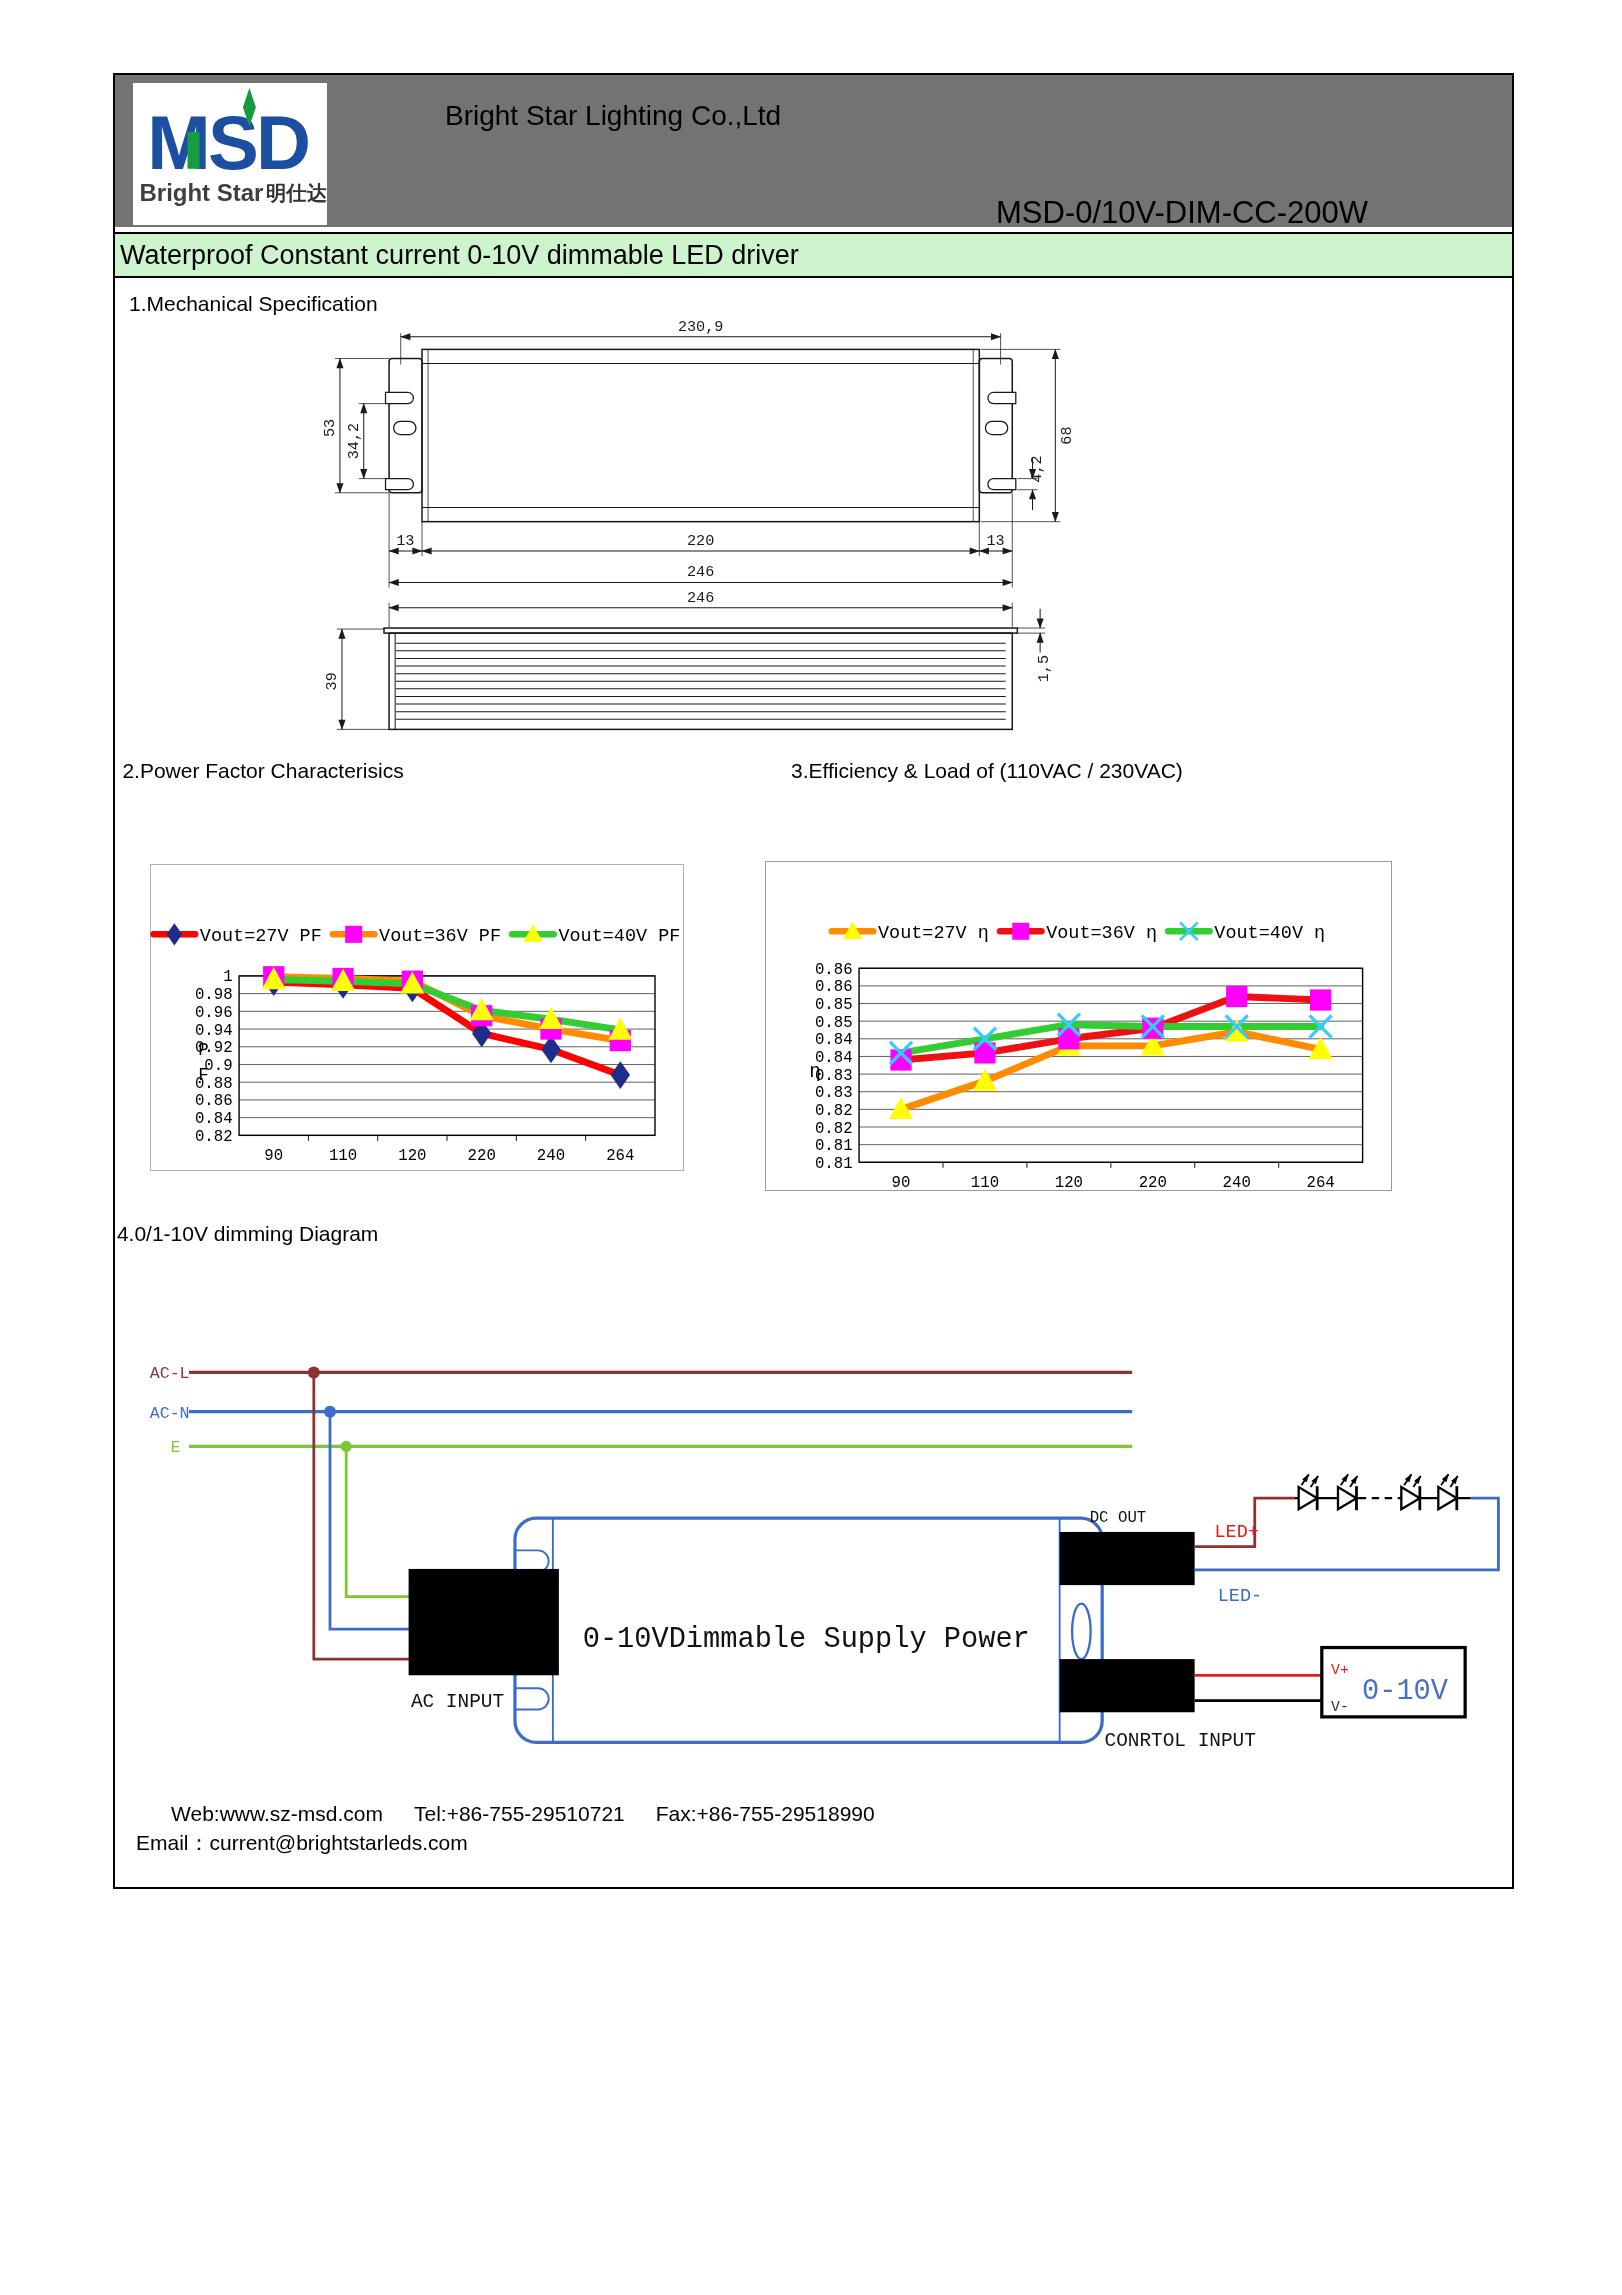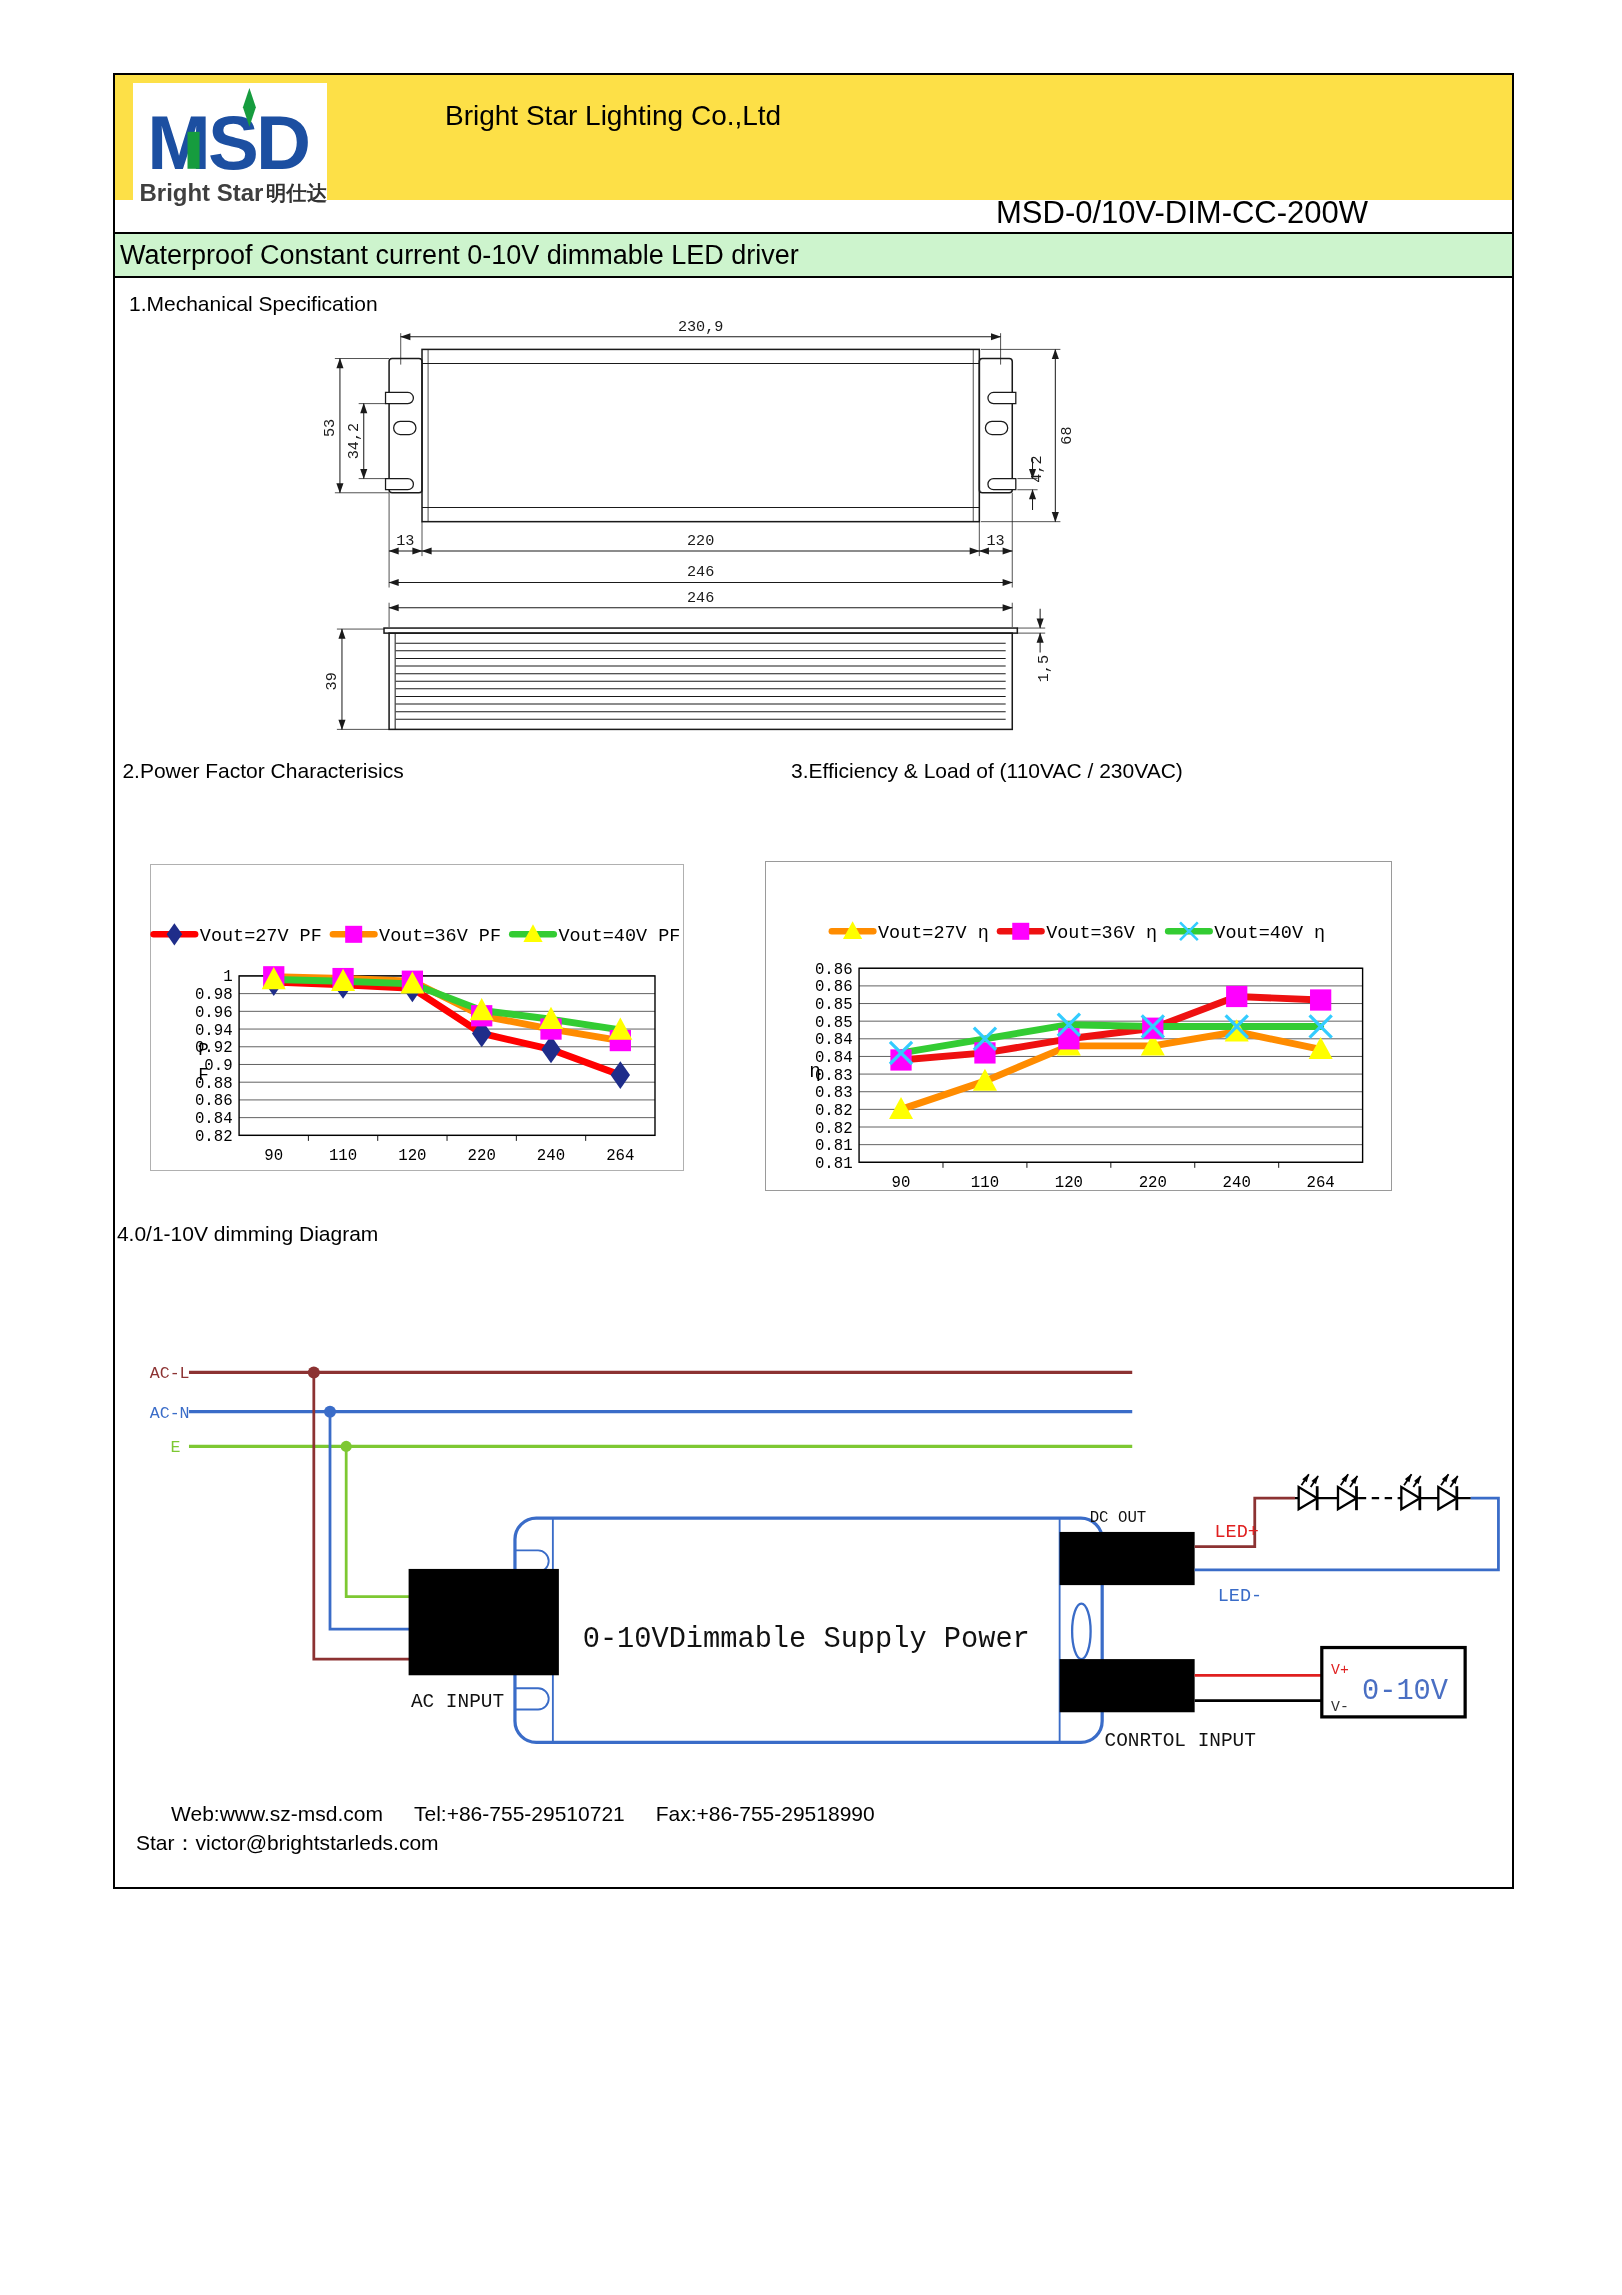--- a/index.html
+++ b/index.html
@@ -1,20 +1,20 @@
 <!DOCTYPE html>
 <html style="font-size:7.4px"><head>
 <meta charset="utf-8">
 <style>
   html,body{margin:0;padding:0;background:#fff;}
   .canvas{position:relative;width:1623px;height:2295px;background:#fff;
           font-family:"Liberation Sans",sans-serif;color:#000;}
   .page{position:absolute;left:113px;top:73px;width:1401px;height:1816px;
         border:2.8px solid #000;background:#fff;box-sizing:border-box;}
-  .header{position:absolute;left:0;top:0;width:100%;height:125px;background:#fde047;}
+  .header{position:absolute;left:0;top:0;width:100%;height:152px;background:#737373;}
   .logo{position:absolute;left:17.6px;top:8.3px;width:194px;height:142px;background:#fff;}
   .company{position:absolute;left:330px;top:25.4px;font-size:28px;color:#000;white-space:pre;}
   .model{position:absolute;left:881px;top:120px;font-size:31px;color:#000;white-space:pre;}
   .titlebar{position:absolute;left:0;top:157px;width:100%;height:46px;background:#cdf4cd;
             border-top:2.3px solid #000;border-bottom:2.3px solid #000;box-sizing:border-box;
             font-size:27px;line-height:43px;padding-left:5px;}
   .h{position:absolute;font-size:21px;color:#000;white-space:pre;}
   .s1{left:14px;top:217px;}
   .s2{left:7.4px;top:684px;}
   .s3{left:676px;top:684px;}
@@ -373,17 +373,17 @@
         <text x="2630" y="788" font-size="32" fill="#e02020">V+</text>
         <text x="2630" y="868" font-size="32" fill="#333">V-</text>
         <text x="2790" y="842" text-anchor="middle" font-size="62" fill="#4a6fc3">0-10V</text>
         <text x="2140" y="942" font-size="42" fill="#111">CONRTOL INPUT</text>
       </g>
     </svg>
 
     <div class="footer f1">
       <span>Web:www.sz-msd.com</span><span>Tel:+86-755-29510721</span><span>Fax:+86-755-29518990</span>
     </div>
-    <div class="footer f2">Star：victor@brightstarleds.com</div>
+    <div class="footer f2">Email：current@brightstarleds.com</div>
 
   </div>
 </div>
 
 
 </body></html>

